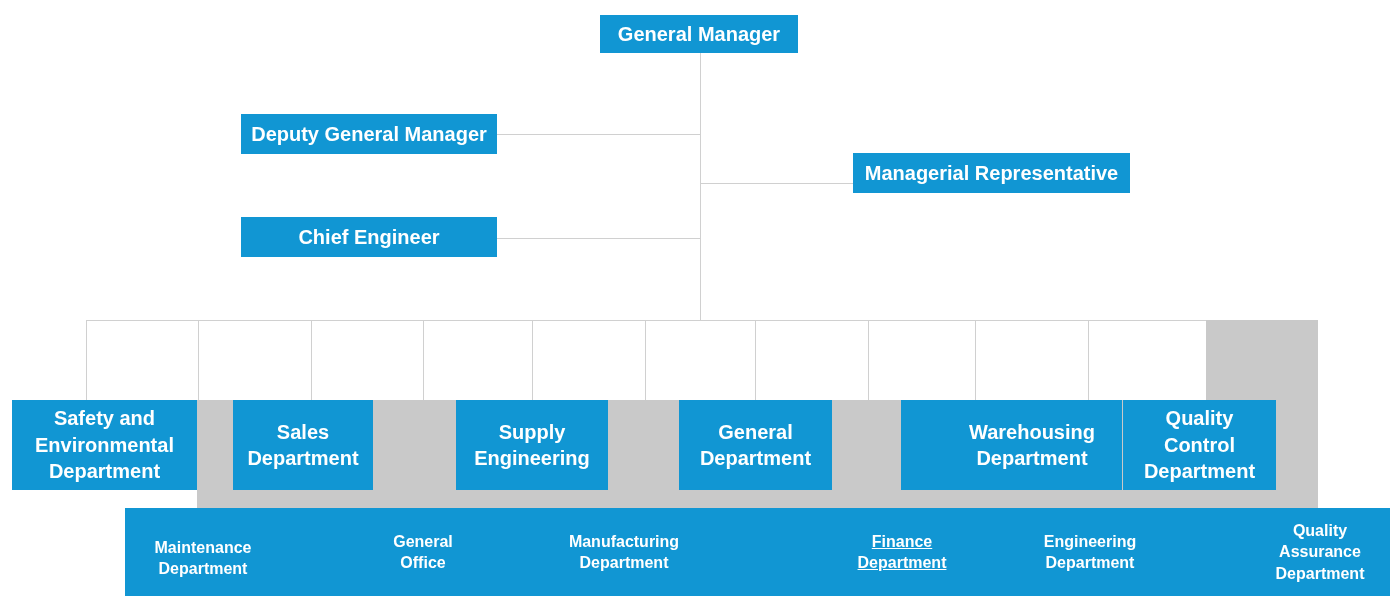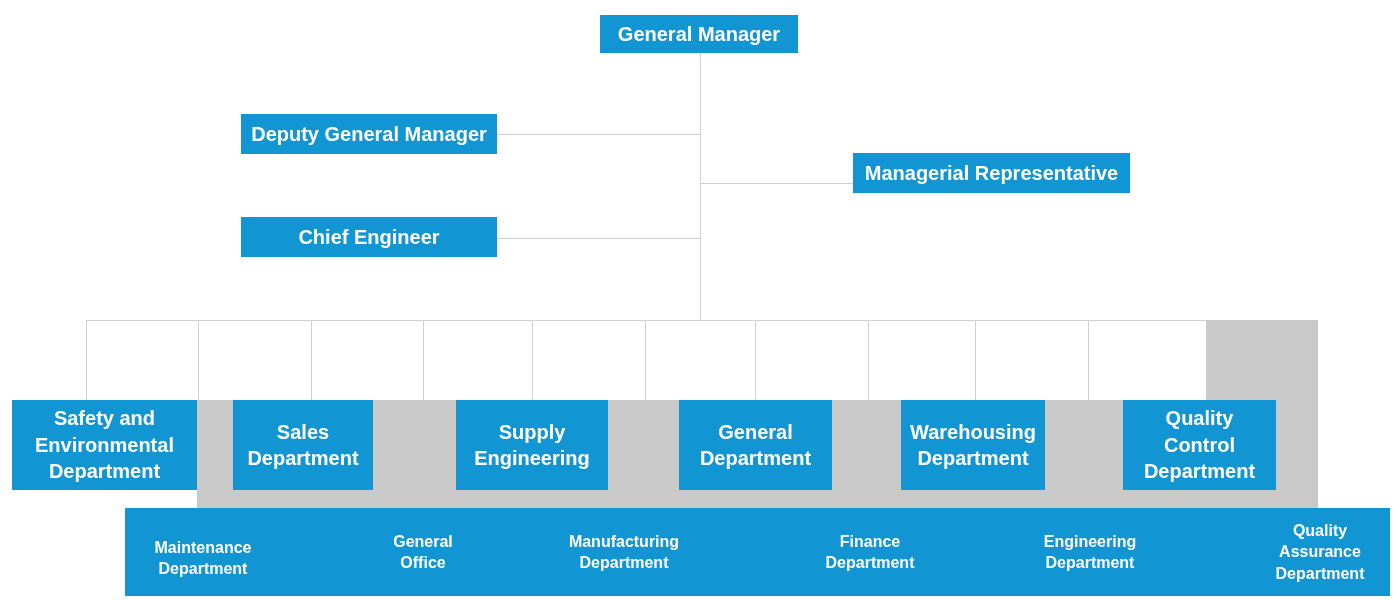--- a/index.html
+++ b/index.html
@@ -48,28 +48,28 @@
   .drop{top:321px;height:79px;}
   
   .g-col{left:1206px;top:320px;width:112px;height:188px;}
   .g-band{left:197px;top:400px;width:1121px;height:108px;}
   
   .r1{top:400px;height:90px;}
   .b-safety{left:12px;width:185px;}
   .b-sales{left:233px;width:140px;}
   .b-supply{left:456px;width:152px;}
   .b-design{left:679px;width:153px;}
-  .b-warehousing{left:901px;width:144px;}
+  .b-warehousing{left:901px;width:180px;padding-left:41px;}
   .b-qc{left:1123px;width:153px;}
   
   .b-bar{left:125px;top:508px;width:1265px;height:88px;}
   .bl-maintenance{left:103px;margin-top:6px;}
   .bl-general{left:323px;}
   .bl-manufacturing{left:524px;}
-  .bl-finance{left:770px;}
+  .bl-finance{left:802px;text-decoration:underline;}
   .bl-engineering{left:990px;}
   .bl-qa{left:1220px;}
 </style>
 </head>
 <body>
 
 <div class="vline l-trunk"></div>
 <div class="hline l-deputy"></div>
 <div class="hline l-rep"></div>
 <div class="hline l-chief"></div>

